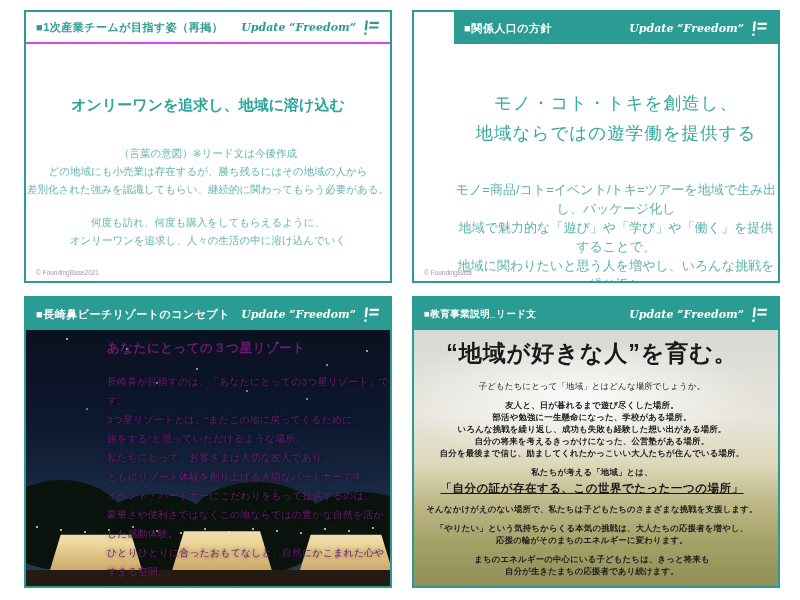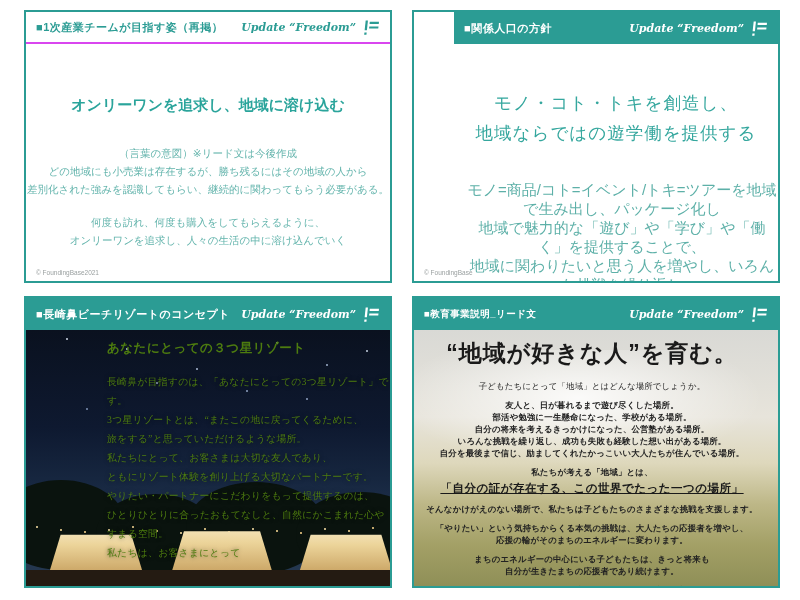--- a/index.html
+++ b/index.html
@@ -24,38 +24,38 @@
 
   
   .s1-heading{margin-top:48px;text-align:center;font-size:15px;font-weight:bold;color:#2aa49b;line-height:25px;}
   .s1-body{text-align:center;font-size:10.5px;color:#63b4ac;line-height:18px;}
   .s1-body.b1{margin-top:27px;}
   .s1-body.b2{margin-top:15px;}
   .copyright{position:absolute;left:10px;bottom:5px;font-size:6.5px;color:#9aa0a0;z-index:6;}
 
   
   .s2-heading{margin-top:44px;text-align:center;font-size:17.5px;font-weight:400;color:#35a79e;line-height:30px;letter-spacing:1px;}
-  .s2-body{margin-top:32px;text-align:center;font-size:15px;color:#5db0a8;line-height:19px;margin-left:12px;}
+  .s2-body{margin-top:32px;text-align:center;font-size:13px;color:#5db0a8;line-height:19px;}
 
   
   .photo3{position:absolute;left:0;top:32px;right:0;bottom:0;
           background:linear-gradient(to bottom,#0a111f 0%,#0e1930 38%,#16263f 58%,#1d2f4a 70%,#24374f 78%);}
   .stars{position:absolute;left:40px;top:8px;width:2px;height:2px;background:#cfd8e8;border-radius:50%;
          box-shadow:60px 10px 0 #b9c6dd,130px 30px 0 #aab9d4,210px 4px 0 #c2cede,260px 26px 0 #9fb0cc,
                     300px 12px 0 #c6d2e2,180px 52px 0 #8fa2c2,90px 44px 0 #9fb0cc,240px 60px 0 #8fa2c2,20px 70px 0 #7e92b4;}
   .treeline{position:absolute;left:0;right:0;top:112px;height:90px;}
   .tree{position:absolute;background:#0a130e;border-radius:50%;}
   .ground{position:absolute;left:0;right:0;bottom:0;height:16px;background:#241b12;}
   .tent{position:absolute;bottom:10px;clip-path:polygon(4% 100%,16% 14%,84% 14%,96% 100%);
         background:linear-gradient(to bottom,#f5e7c2 0%,#ecd49a 35%,#c69f5e 100%);box-shadow:0 0 22px 6px rgba(240,210,150,.45);}
   .lights{position:absolute;bottom:58px;left:10px;width:2px;height:2px;background:#ffe6a8;border-radius:50%;
           box-shadow:24px 3px 0 #ffdf98,48px 5px 0 #ffd88c,72px 3px 0 #ffe6a8,96px 0 0 #ffdf98,120px 4px 0 #ffd88c,
                      144px 6px 0 #ffe6a8,168px 2px 0 #ffdf98,192px 5px 0 #ffd88c,216px 2px 0 #ffe6a8,240px 4px 0 #ffdf98,
                      264px 6px 0 #ffd88c,288px 2px 0 #ffe6a8,312px 4px 0 #ffdf98,336px 1px 0 #ffd88c;}
-  .s3-text{position:absolute;left:81px;top:42px;z-index:4;color:#4d7c0f;font-family:Liberation Serif, serif;}
+  .s3-text{position:absolute;left:81px;top:42px;z-index:4;color:#701a75;}
   .s3-title{font-size:12.5px;font-weight:bold;letter-spacing:.5px;}
   .s3-body{margin-top:15px;font-size:9.8px;line-height:19px;letter-spacing:.3px;
            text-shadow:0 0 4px rgba(0,0,0,.6);}
 
   
   .photo4{position:absolute;left:0;top:32px;right:0;bottom:0;
           background:linear-gradient(to bottom,#d9d9d5 0%,#e7e4db 34%,#ded8bc 52%,#bdb787 68%,#a3a066 84%,#8f8f57 100%);}
   .haze{position:absolute;left:0;top:20px;width:100%;height:120px;
         background:radial-gradient(ellipse at 45% 40%,rgba(255,255,255,.85) 0%,rgba(255,255,255,0) 65%);}
   .s4-text{position:absolute;left:0;right:8px;top:40px;z-index:4;text-align:center;color:#1f1f1f;}
@@ -159,21 +159,22 @@
     <div class="s3-text">
       <div class="s3-title">あなたにとっての３つ星リゾート</div>
       <div class="s3-body">
           <div>長崎鼻が目指すのは、「あなたにとっての3つ星リゾート」です。</div>
           <div>3つ星リゾートとは、“またこの地に戻ってくるために、</div>
           <div>旅をする”と思っていただけるような場所。</div>
         </div>
       <div class="s3-body" style="margin-top:0;">
           <div>私たちにとって、お客さまは大切な友人であり、</div>
           <div>ともにリゾート体験を創り上げる大切なパートナーです。</div>
-          <div>やりたい・パートナーにこだわりをもって提供するのは、</div>
+          <div>イベント・パートナーにこだわりをもって提供するのは、</div>
+          <div>豪華さや便利さではなくこの地ならではの豊かな自然を活かした感動体験。</div>
         </div>
       <div class="s3-body" style="margin-top:0;">
           <div>ひとりひとりに合ったおもてなしと、自然にかこまれた心やすまる空間。</div>
           <div>私たちは、お客さまにとって</div>
         </div>
     </div>
   </div>
 
   <div class="slide" id="slide4">
     <div class="slide-header hdr-teal">
@@ -194,22 +195,22 @@
       <div class="haze"></div>
     </div>
     <div class="s4-text">
       <div class="s4-title">“地域が好きな人”を育む。</div>
       <div class="s4-para">
           <div>子どもたちにとって「地域」とはどんな場所でしょうか。</div>
         </div>
       <div class="s4-para gap">
           <div>友人と、日が暮れるまで遊び尽くした場所。</div>
           <div>部活や勉強に一生懸命になった、学校がある場所。</div>
+          <div>いろんな挑戦を繰り返し、成功も失敗も経験した想い出がある場所。</div>
           <div>自分の将来を考えるきっかけになった、公営塾がある場所。</div>
-          <div>いろんな挑戦を繰り返し、成功も失敗も経験した想い出がある場所。</div>
           <div>自分を最後まで信じ、励ましてくれたかっこいい大人たちが住んでいる場所。</div>
         </div>
       <div class="s4-para gap">私たちが考える「地域」とは、</div>
       <div class="s4-emph">「自分の証が存在する、この世界でたった一つの場所」</div>
       <div class="s4-para gap">
           <div>そんなかけがえのない場所で、私たちは子どもたちのさまざまな挑戦を支援します。</div>
         </div>
       <div class="s4-para gap">
           <div>「やりたい」という気持ちからくる本気の挑戦は、大人たちの応援者を増やし、</div>
           <div>応援の輪がそのまちのエネルギーに変わります。</div>

